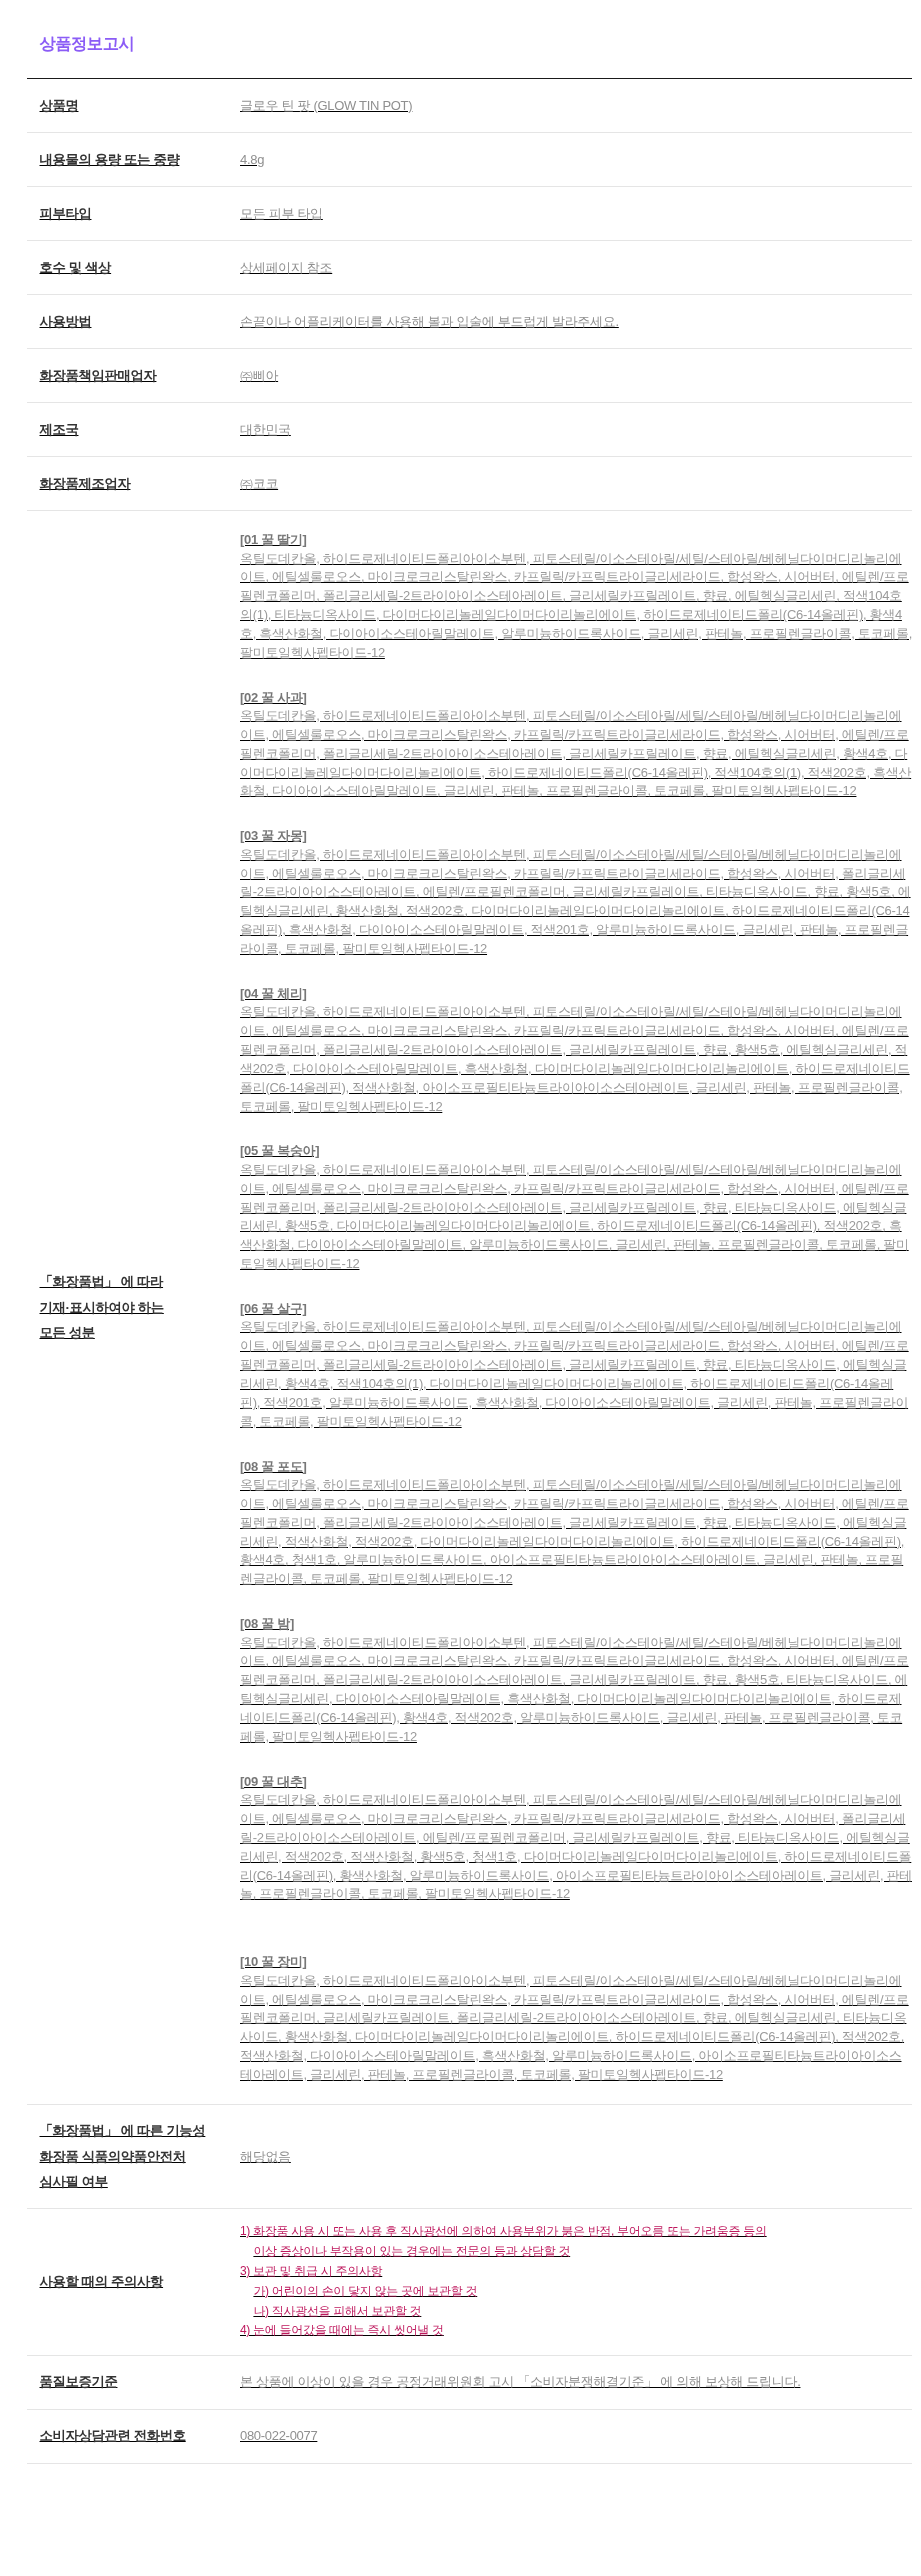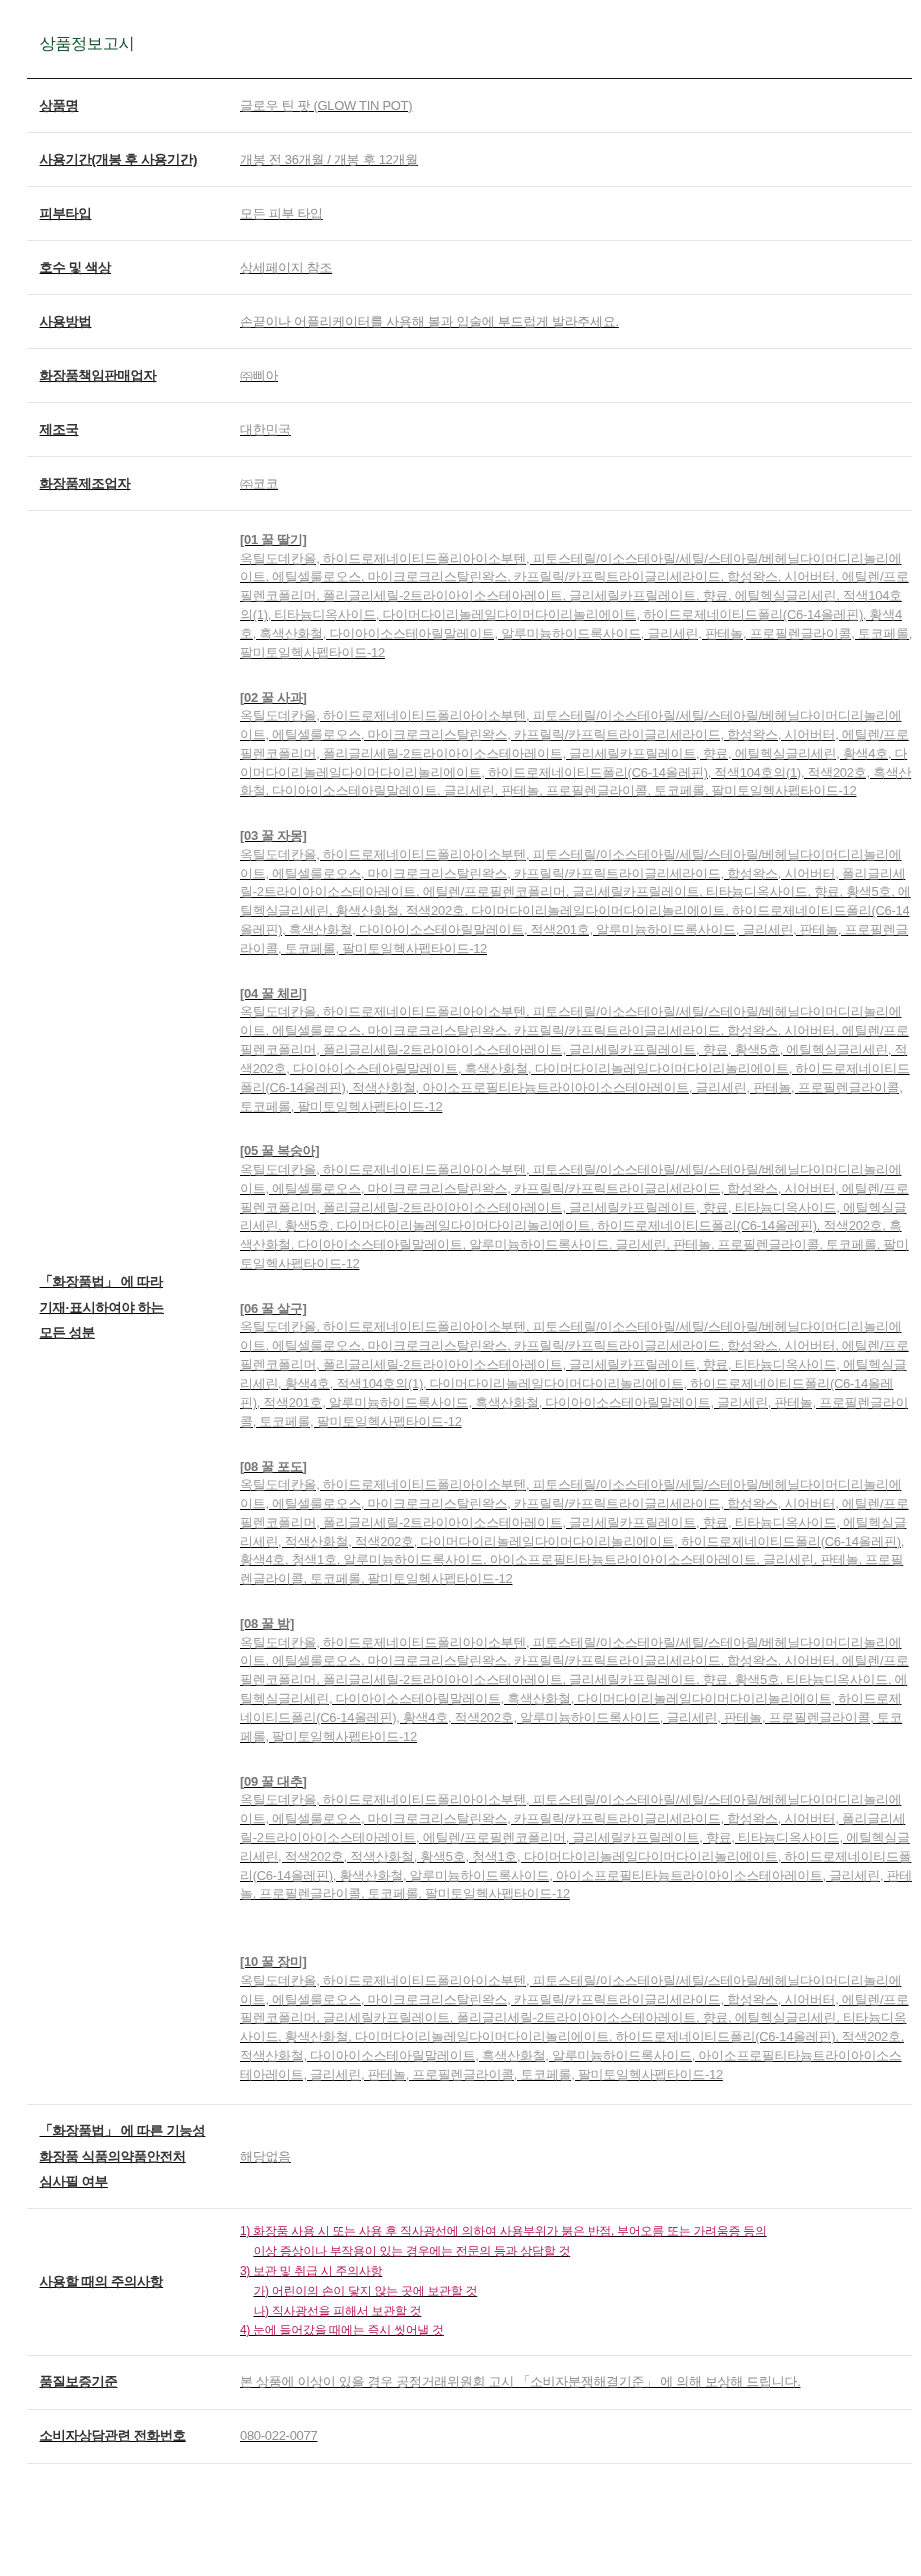--- a/index.html
+++ b/index.html
@@ -15,22 +15,22 @@
     padding-top: 33px;
     padding-bottom: 13.4px;
     box-sizing: border-box;
   }
   .container {
     margin-left: 27px;
     margin-right: 9.6px; 
   }
   .page-title {
     font-size: 16.3px;
-    font-weight: 400;
-    color: #14532d;
+    font-weight: 700;
+    color: #8b5cf6;
     letter-spacing: -0.5px;
     margin: 0 0 0 12.5px;
     padding-bottom: 23px;
   }
   .info-table {
     border-top: 1.9px solid #1a1a1a;
     text-decoration: underline;
   }
   .row {
     display: flex;
@@ -104,22 +104,22 @@
 
 <div class="page">
   <div class="container">
     <h1 class="page-title">상품정보고시</h1>
     <div class="info-table">
         <div class="row">
     <div class="row-label">상품명</div>
     <div class="row-value">글로우 틴 팟 (GLOW TIN POT)</div>
   </div>
         <div class="row">
-    <div class="row-label">사용기간(개봉 후 사용기간)</div>
-    <div class="row-value">개봉 전 36개월 / 개봉 후 12개월</div>
+    <div class="row-label">내용물의 용량 또는 중량</div>
+    <div class="row-value">4.8g</div>
   </div>
         <div class="row">
     <div class="row-label">피부타입</div>
     <div class="row-value">모든 피부 타입</div>
   </div>
         <div class="row">
     <div class="row-label">호수 및 색상</div>
     <div class="row-value">상세페이지 참조</div>
   </div>
         <div class="row">

